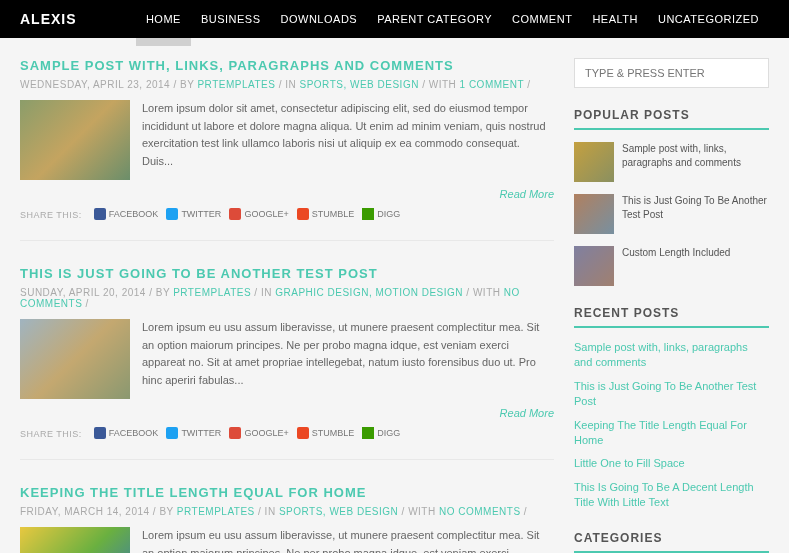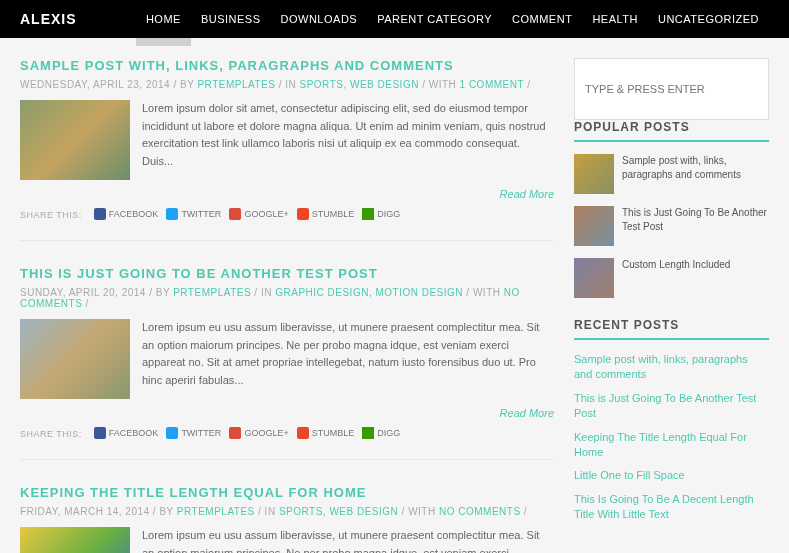--- a/index.html
+++ b/index.html
@@ -30,21 +30,21 @@
     .share-label { text-transform: uppercase; letter-spacing: 0.5px; margin-right: 4px; }
     .share-btn { display: flex; align-items: center; gap: 3px; color: #777; font-size: 9px; cursor: pointer; }
     .share-icon { width: 12px; height: 12px; border-radius: 2px; display: inline-block; }
     .fb-icon { background: #3b5998; }
     .tw-icon { background: #1da1f2; }
     .gp-icon { background: #dd4b39; }
     .st-icon { background: #eb4823; }
     .digg-icon { background: #3a9b00; border-radius: 0; }
 
     
-    .search-box { width: 100%; border: 1px solid #ddd; padding: 24px 10px; font-size: 11px; color: #aaa; outline: none; }
+    .search-box { width: 100%; border: 1px solid #ddd; padding: 8px 10px; font-size: 11px; color: #aaa; outline: none; margin-bottom: 20px; }
     .sidebar-section { margin-bottom: 20px; }
     .sidebar-title { font-size: 12px; letter-spacing: 1px; text-transform: uppercase; color: #555; font-weight: bold; margin-bottom: 12px; padding-bottom: 6px; border-bottom: 2px solid #4cc9b0; }
     .popular-post { display: flex; gap: 8px; margin-bottom: 12px; align-items: flex-start; }
     .popular-thumb-placeholder { width: 40px; height: 40px; background: #ccc; flex-shrink: 0; }
     .popular-title { font-size: 10px; color: #555; line-height: 1.4; }
     .recent-post { font-size: 11px; color: #4cc9b0; margin-bottom: 8px; cursor: pointer; text-decoration: none; display: block; line-height: 1.4; }
 
     
     .thumb-safari { background: linear-gradient(135deg, #8B9D6A 0%, #C4A460 50%, #6B8E6A 100%); }
     .thumb-girl { background: linear-gradient(135deg, #a0b4c0 0%, #c4a870 50%, #8a9870 100%); }
@@ -154,14 +154,18 @@
     <div class="sidebar-section">
       <div class="sidebar-title">RECENT POSTS</div>
 
     <a class="recent-post" href="#">Sample post with, links, paragraphs and comments</a>
         <a class="recent-post" href="#">This is Just Going To Be Another Test Post</a>
         <a class="recent-post" href="#">Keeping The Title Length Equal For Home</a>
         <a class="recent-post" href="#">Little One to Fill Space</a>
         <a class="recent-post" href="#">This Is Going To Be A Decent Length Title With Little Text</a>
       </div>
 
+    <div class="sidebar-section">
+      <div class="sidebar-title">CATEGORIES</div>
+
+    </div>
   </aside>
 </div>
 
 </body></html>

